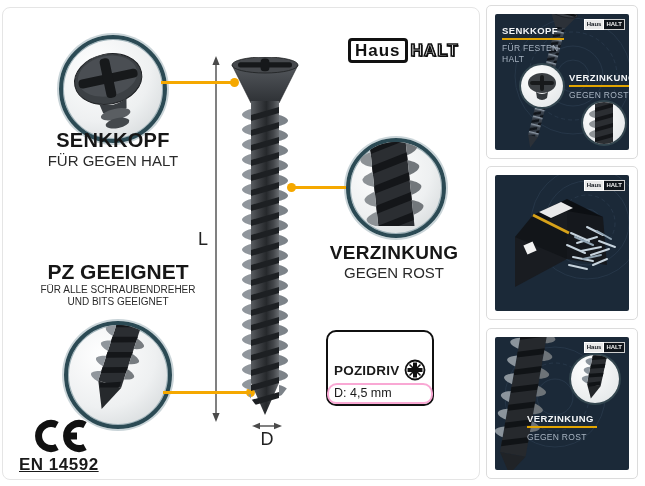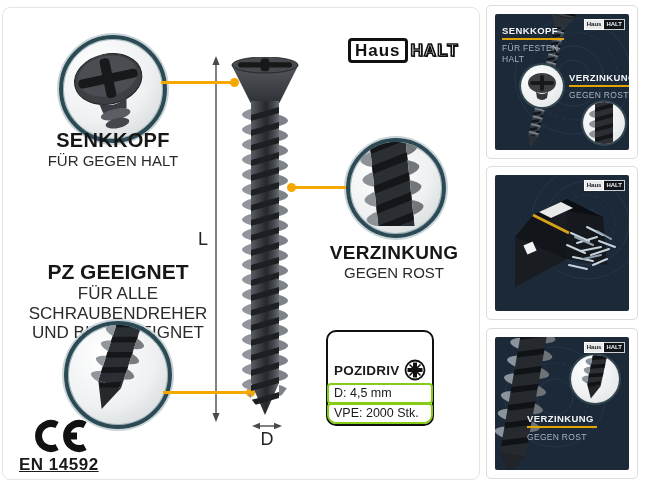--- a/index.html
+++ b/index.html
@@ -35,36 +35,36 @@
   .lb-title{font-weight:700;color:#161616;}
   .lb-sub{color:#2a2a2a;}
   .head-labels{left:10px;top:121px;width:200px;}
   .head-labels .lb-title{font-size:20px;letter-spacing:.3px;}
   .head-labels .lb-sub{font-size:15px;}
   .thread-labels{left:306px;top:234px;width:170px;}
   .thread-labels .lb-title{font-size:19px;letter-spacing:.3px;}
   .thread-labels .lb-sub{font-size:15px;}
   .drive-labels{left:8px;top:252px;width:214px;}
   .drive-labels .lb-title{font-size:21px;}
-  .drive-labels .lb-sub{font-size:17px;line-height:1.15;}
+  .drive-labels .lb-sub{font-size:10px;line-height:1.15;}
 
   
   .connector{height:3px;background:#F5A800;}
   .connector-dot{width:9px;height:9px;border-radius:50%;background:#F5A800;}
 
   
   .dim-label{font-size:18px;color:#222;text-align:center;}
 
   
   .spec-table{left:323px;top:322px;width:108px;border:2px solid #101010;border-radius:10px;
     background:#fff;box-sizing:border-box;}
   .spec-header{display:flex;align-items:center;justify-content:space-between;
     padding:4px 6px 3px 6px;margin-top:23px;}
   .spec-header-text{font-size:13.5px;font-weight:700;letter-spacing:.2px;}
-  .spec-row{border:2px solid #84cc16;border-radius:4px;margin:-1px -1px 0 -1px;
+  .spec-row{border:2px solid #f9a8d4;border-radius:10px;margin:-1px -1px 0 -1px;
     padding:1px 5px 2px 5px;font-size:12.5px;background:#fff;}
   .spec-row:last-child{border-bottom-left-radius:9px;border-bottom-right-radius:9px;}
 
   
   .cert-standard{left:16px;top:447px;font-size:17px;font-weight:700;letter-spacing:.5px;text-decoration:underline;}
 
   
   .thumb{left:486px;width:152px;background:#fff;border:1px solid #dcdcdc;border-radius:5px;
     padding:8px;box-sizing:border-box;cursor:pointer;}
   .thumb-inner{width:100%;height:100%;background:#1B2938;border-radius:2px;
@@ -249,21 +249,20 @@
       <span class="spec-header-text">POZIDRIV</span>
       <svg width="22" height="22" viewBox="0 0 22 22">
         <circle cx="11" cy="11" r="9.5" fill="none" stroke="#101010" stroke-width="1.8"></circle>
         <line x1="11" y1="3.5" x2="11" y2="18.5" stroke="#101010" stroke-width="4"></line>
         <line x1="3.5" y1="11" x2="18.5" y2="11" stroke="#101010" stroke-width="4"></line>
         <line x1="5.5" y1="5.5" x2="16.5" y2="16.5" stroke="#101010" stroke-width="1.6"></line>
         <line x1="16.5" y1="5.5" x2="5.5" y2="16.5" stroke="#101010" stroke-width="1.6"></line>
       </svg>
     </div>
     <div class="spec-row">D: 4,5 mm</div>
-    <div class="spec-row">VPE: 2000 Stk.</div>
   </div>
 
   <svg class="abs" style="left:28px;top:411px;" width="58" height="34" viewBox="0 0 58 34">
     <path d="M26,6 A12.5,12.5 0 1 0 26,28" fill="none" stroke="#111" stroke-width="7"></path>
     <path d="M54,6 A12.5,12.5 0 1 0 54,28" fill="none" stroke="#111" stroke-width="7"></path>
     <line x1="34" y1="17" x2="46" y2="17" stroke="#111" stroke-width="7"></line>
   </svg>
   <div class="abs cert-standard">EN 14592</div>
 </div>
 

